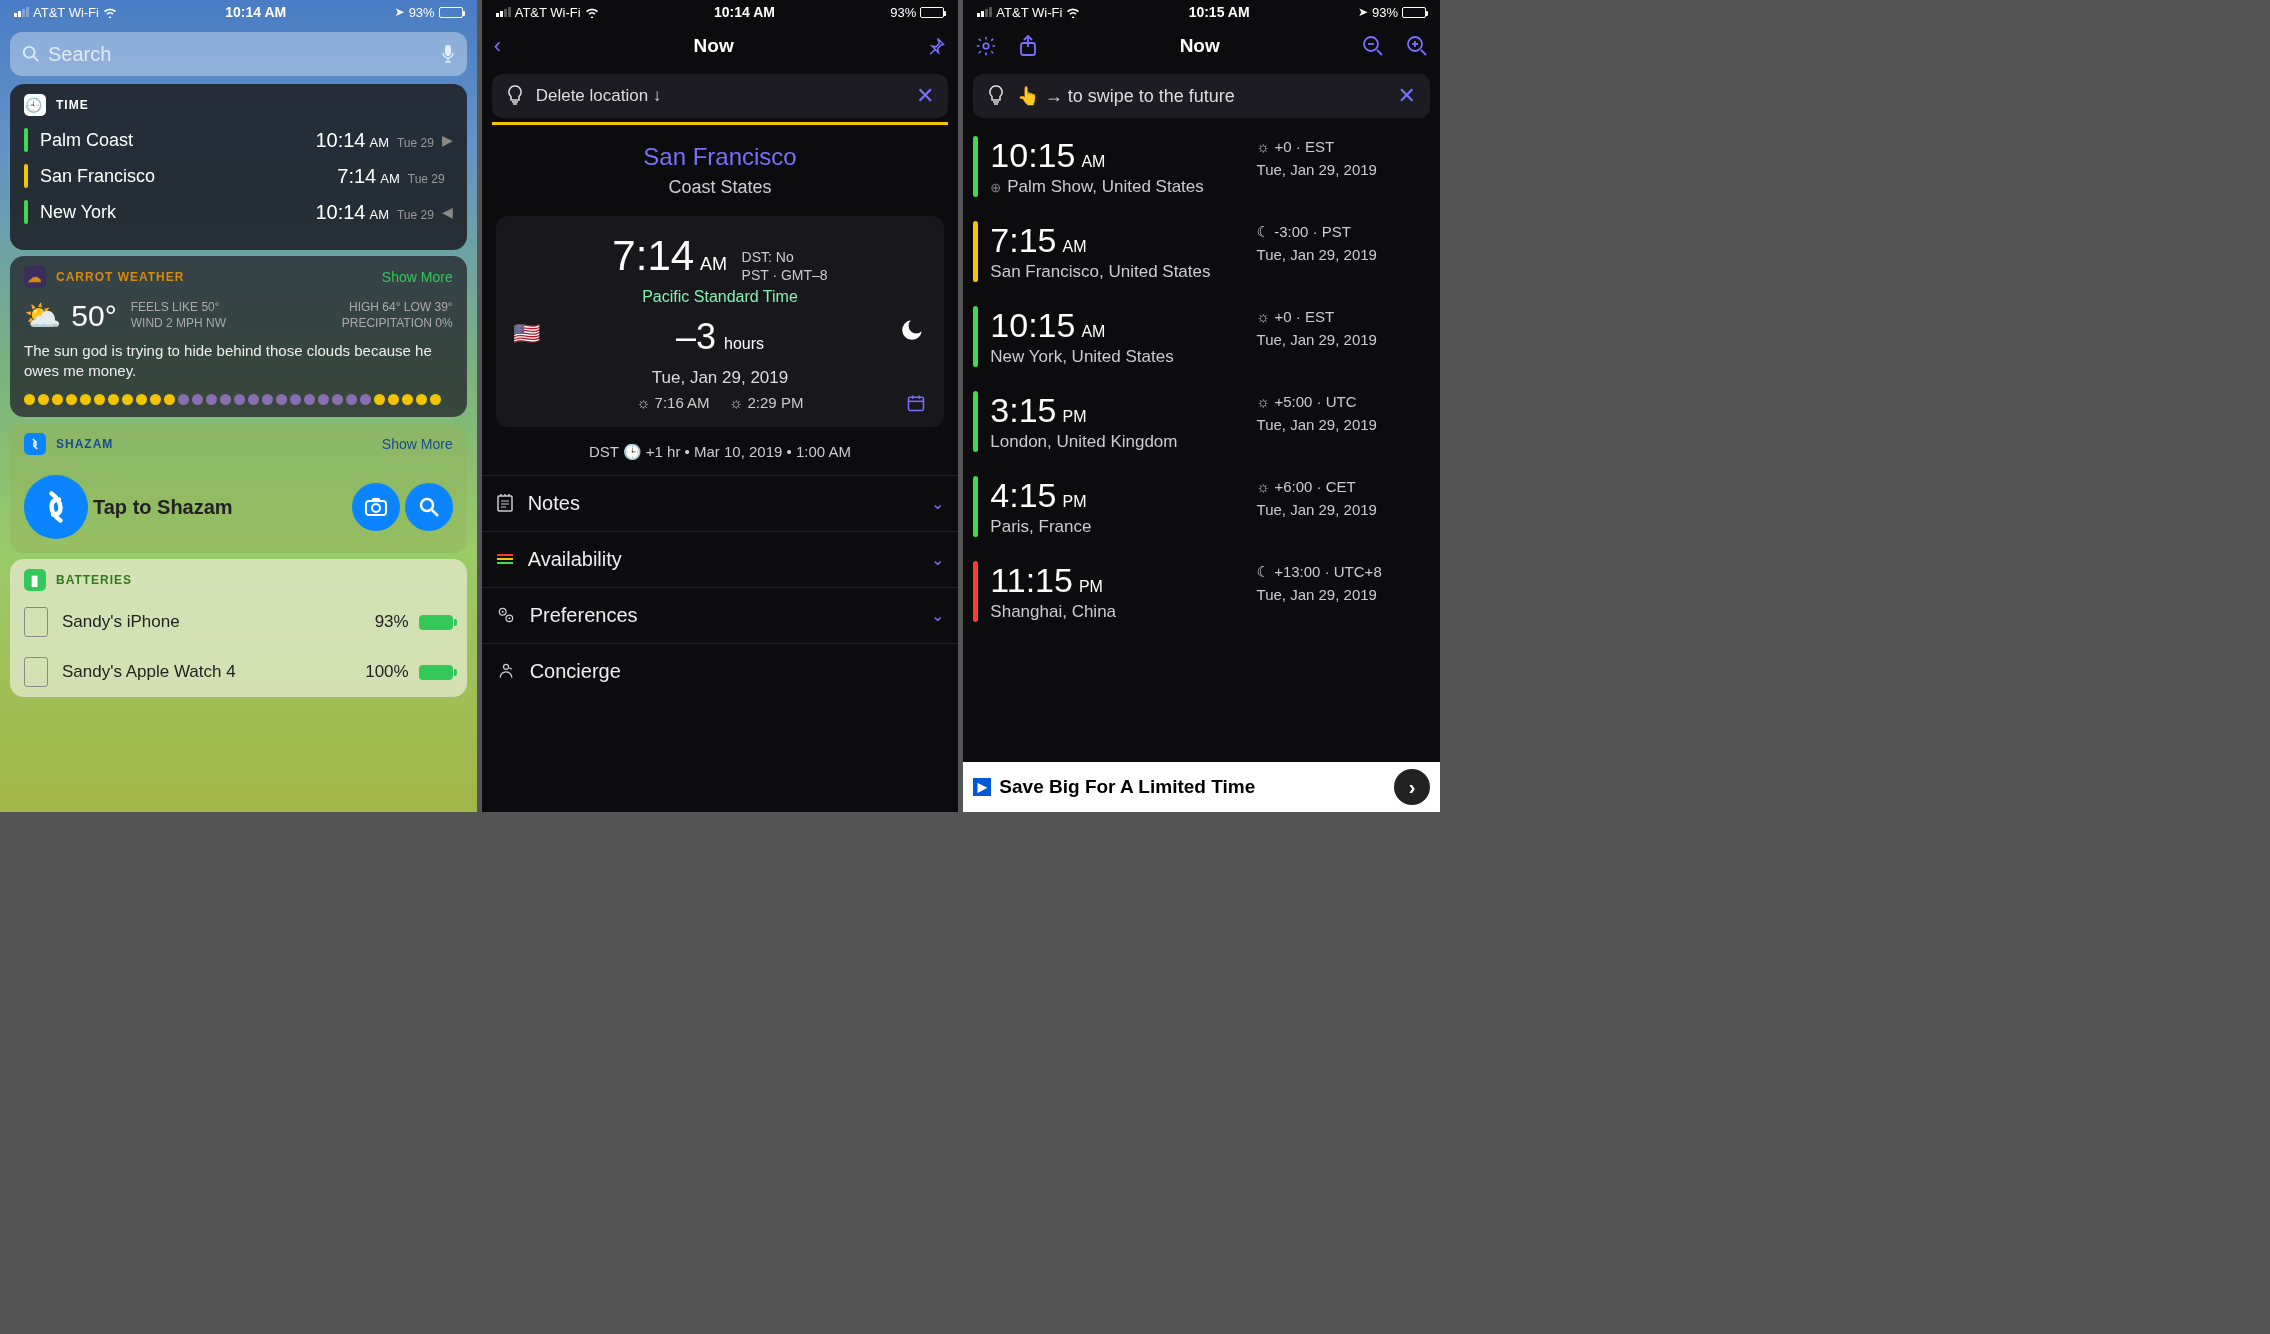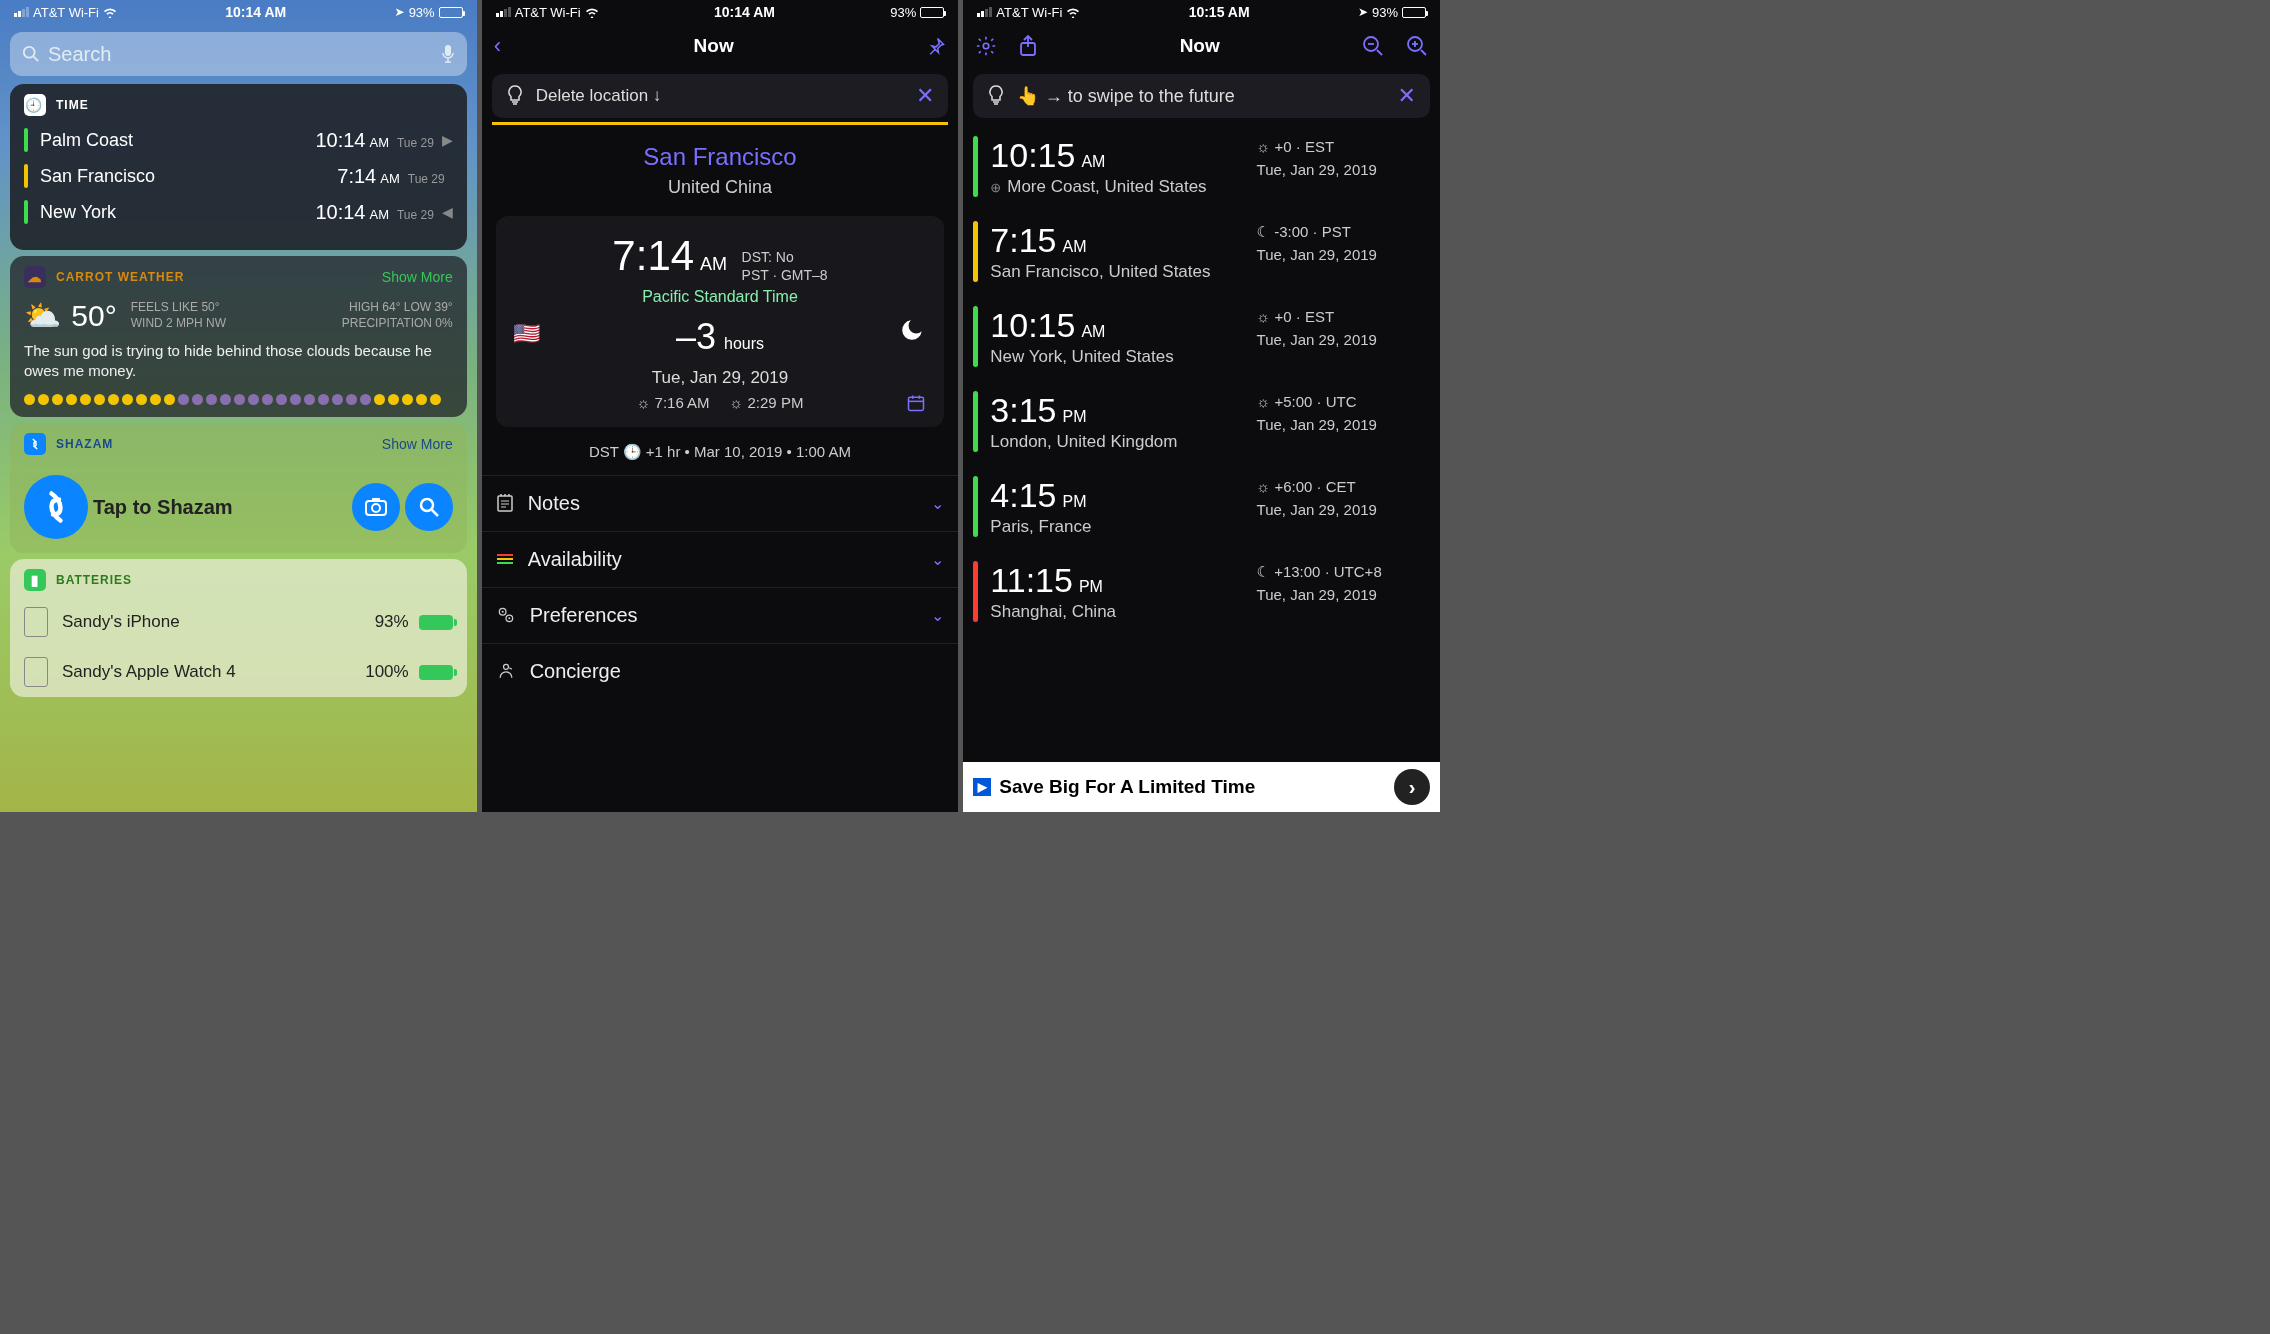--- a/index.html
+++ b/index.html
@@ -408,21 +408,21 @@
           <path d="M9 1a6 6 0 00-4 10.5V15h8v-3.5A6 6 0 009 1zM6 17h6M7 19h4" stroke="#ddd" stroke-width="1.5" fill="none"></path>
         </svg>
     </span>
     <span>Delete location ↓</span>
     <span class="x">✕</span>
   </div>
   <div class="yline"></div>
 
   <div class="detail-hero">
     <div class="loc">San Francisco</div>
-    <div class="country">United China</div>
+    <div class="country">Coast States</div>
   </div>
 
   <div class="time-card">
     <div>
       <span class="big">
         <span>7:14</span>
         <span class="am">AM</span>
       </span>
       <span class="tz-meta">
         <div>DST: No</div>
@@ -576,21 +576,21 @@
   <div id="city-list" style="margin-top:6px">
       <div class="city-row">
         <span class="bar green"></span>
   <div class="main">
     <div class="bigt">
             <span>10:15</span>
             <span class="am">AM</span>
           </div>
     <div class="loc">
             <span class="crosshair">⊕</span>
-            <span>More Coast, United States</span>
+            <span>Palm Show, United States</span>
           </div>
   </div>
   <div class="side">
     <div>☼ +0 · EST</div>
     <div>Tue, Jan 29, 2019</div>
   </div>
       </div>
       <div class="city-row">
         <span class="bar yellow"></span>
   <div class="main">

